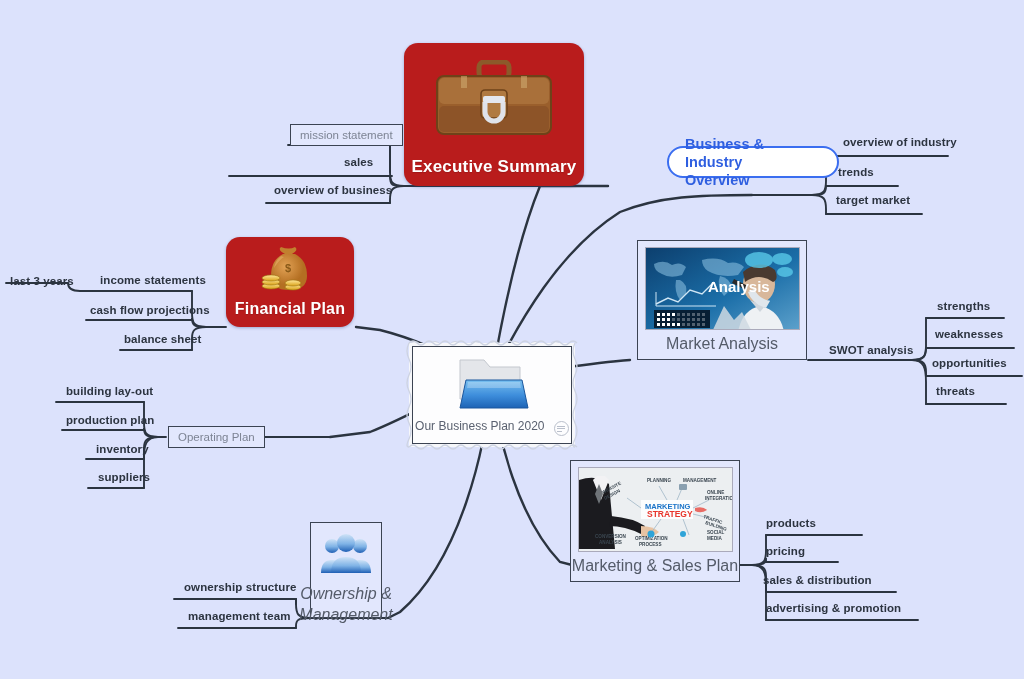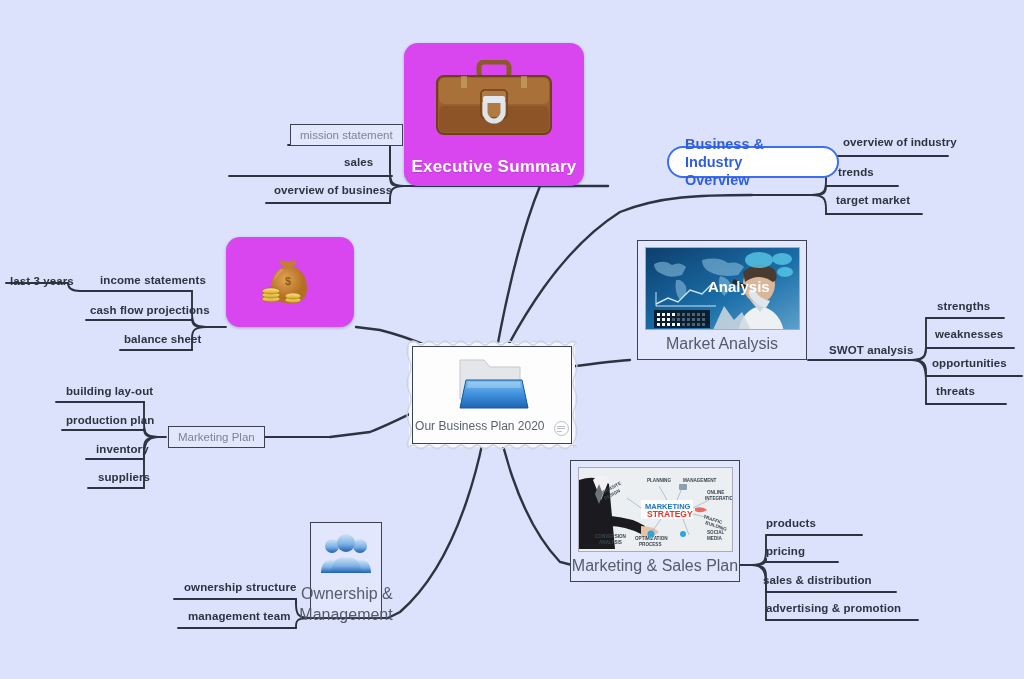--- a/index.html
+++ b/index.html
@@ -28,21 +28,21 @@
     background:#e2e7fd;
     font-size:11.5px;
     color:#7d8494;
     padding:4px 9px;
     white-space:nowrap;
   }
 
   
   .chip{
     position:absolute;
-    background:#d946ef;
+    background:#b91c1c;
     border-radius:14px;
     display:flex;flex-direction:column;
     align-items:center;justify-content:flex-end;
     color:#fff;
     box-shadow:0 1px 3px rgba(40,60,120,.35);
   }
   .chip .chip-title{
     font-size:17px;font-weight:bold;
     padding-bottom:9px;letter-spacing:.2px;
     text-shadow:0 1px 1px rgba(0,0,0,.15);
@@ -382,30 +382,30 @@
         <g fill="url(#pg)">
           <circle cx="13" cy="13" r="7"></circle>
           <path d="M2,40 q0,-13 11,-13 q11,0 11,13z"></path>
           <circle cx="41" cy="13" r="7"></circle>
           <path d="M30,40 q0,-13 11,-13 q11,0 11,13z"></path>
           <circle cx="27" cy="10" r="9"></circle>
           <path d="M12,40 q0,-16 15,-16 q15,0 15,16z"></path>
         </g>
       </svg>
     </div>
-    <div class="cap" style="line-height:1.3;text-align:right;">
+    <div class="cap" style="line-height:1.3;text-align:center;font-style:italic;">
       <div>Ownership &amp;</div>
       <div>Management</div>
     </div>
   </div>
 
   <div class="lbl" style="left:184px;top:581px;">ownership structure</div>
   <div class="lbl" style="left:188px;top:610px;">management team</div>
 
-  <div class="boxlbl" style="left:168px;top:426px;">Marketing Plan</div>
+  <div class="boxlbl" style="left:168px;top:426px;">Operating Plan</div>
 
   <div class="lbl" style="left:66px;top:385px;">building lay-out</div>
   <div class="lbl" style="left:66px;top:414px;">production plan</div>
   <div class="lbl" style="left:96px;top:443px;">inventory</div>
   <div class="lbl" style="left:98px;top:471px;">suppliers</div>
 
   <div class="chip" style="left:226px;top:237px;width:128px;height:90px;">
     <div class="chip-icon">
       <svg width="62" height="46" viewBox="0 0 62 46">
         <defs>
@@ -424,20 +424,21 @@
         <text x="26" y="26" font-family="Liberation Sans, sans-serif" font-size="11" font-weight="bold" fill="#8a5a18">$</text>
         <g>
           <ellipse cx="12" cy="40" rx="9" ry="3" fill="url(#coin)" stroke="#9c7410" stroke-width=".6"></ellipse>
           <ellipse cx="12" cy="36" rx="9" ry="3" fill="url(#coin)" stroke="#9c7410" stroke-width=".6"></ellipse>
           <ellipse cx="12" cy="32" rx="9" ry="3" fill="url(#coin)" stroke="#9c7410" stroke-width=".6"></ellipse>
           <ellipse cx="34" cy="41" rx="8" ry="3" fill="url(#coin)" stroke="#9c7410" stroke-width=".6"></ellipse>
           <ellipse cx="34" cy="37" rx="8" ry="3" fill="url(#coin)" stroke="#9c7410" stroke-width=".6"></ellipse>
         </g>
       </svg>
     </div>
+    <div class="chip-title" style="font-size:16px;">Financial Plan</div>
   </div>
 
   <div class="lbl" style="left:100px;top:274px;">income statements</div>
   <div class="lbl" style="left:10px;top:275px;">last 3 years</div>
   <div class="lbl" style="left:90px;top:304px;">cash flow projections</div>
   <div class="lbl" style="left:124px;top:333px;">balance sheet</div>
 
   <div class="central" style="left:404px;top:338px;width:176px;height:114px;">
     <svg width="176" height="114" viewBox="0 0 176 114" style="position:absolute;left:0;top:0;">
       <path d="M6,6 q5,-5 10,0 q5,5 10,0 q5,-5 10,0 q5,5 10,0 q5,-5 10,0 q5,5 10,0 q5,-5 10,0 q5,5 10,0

